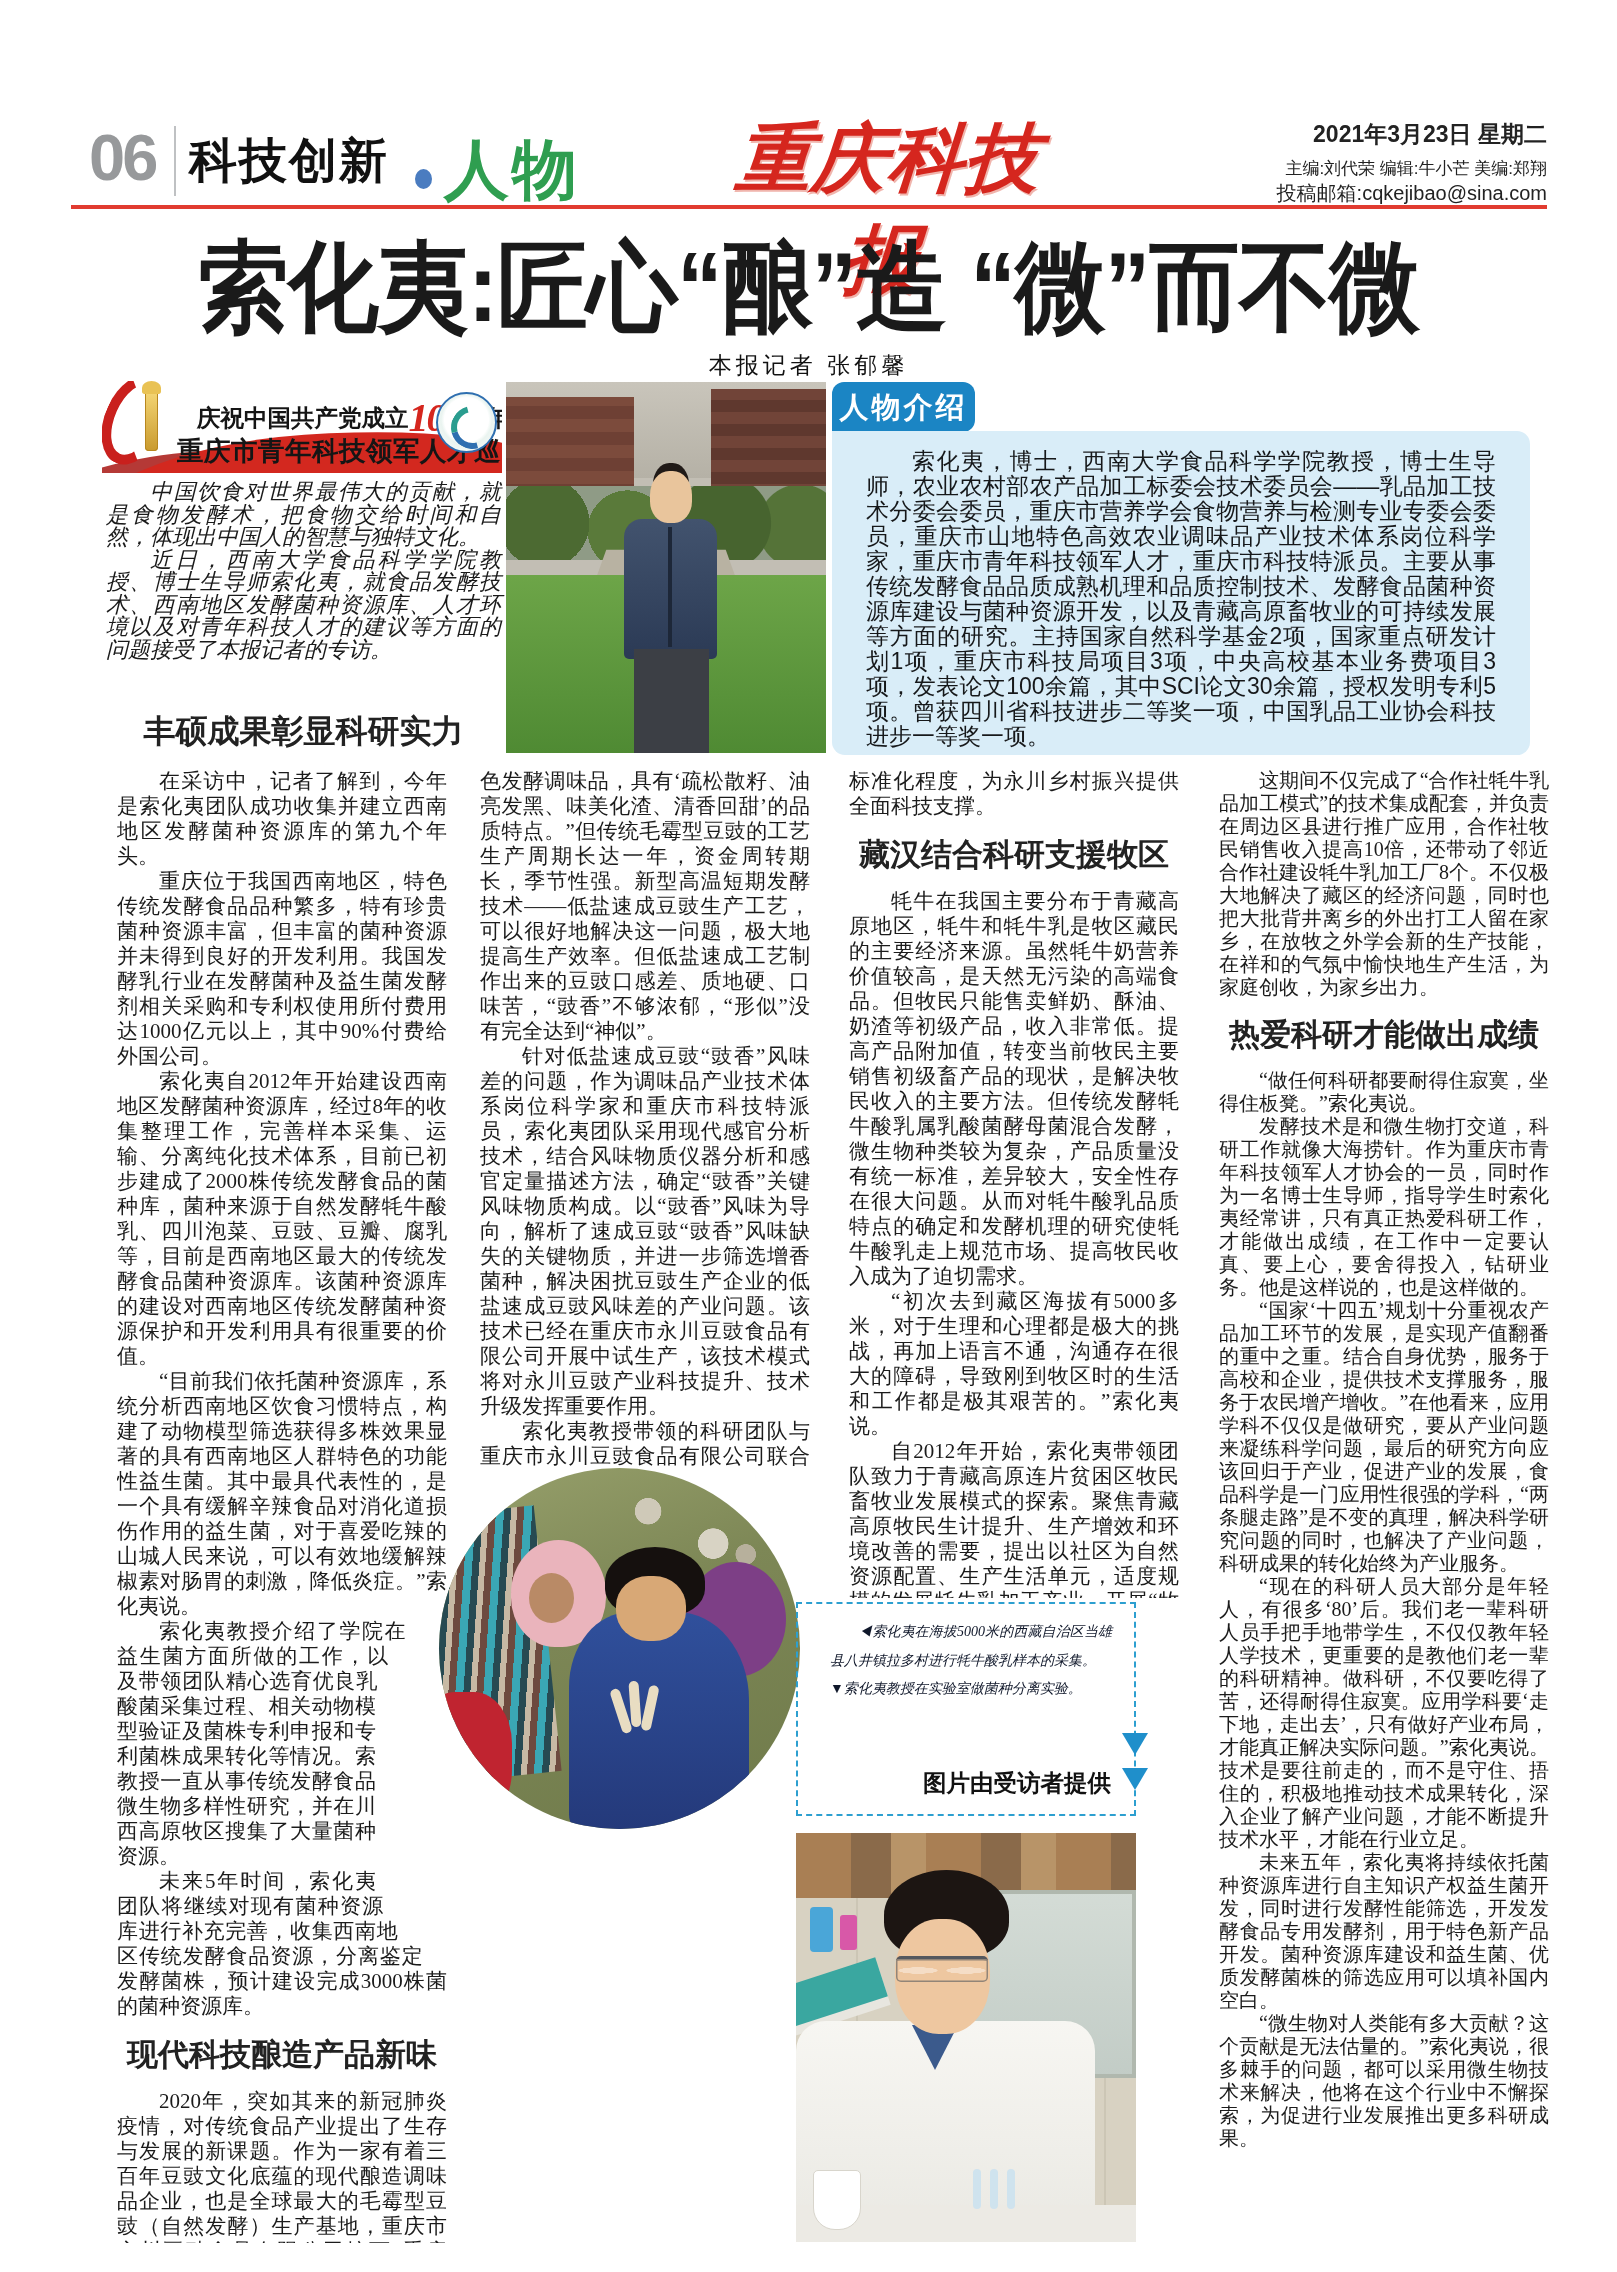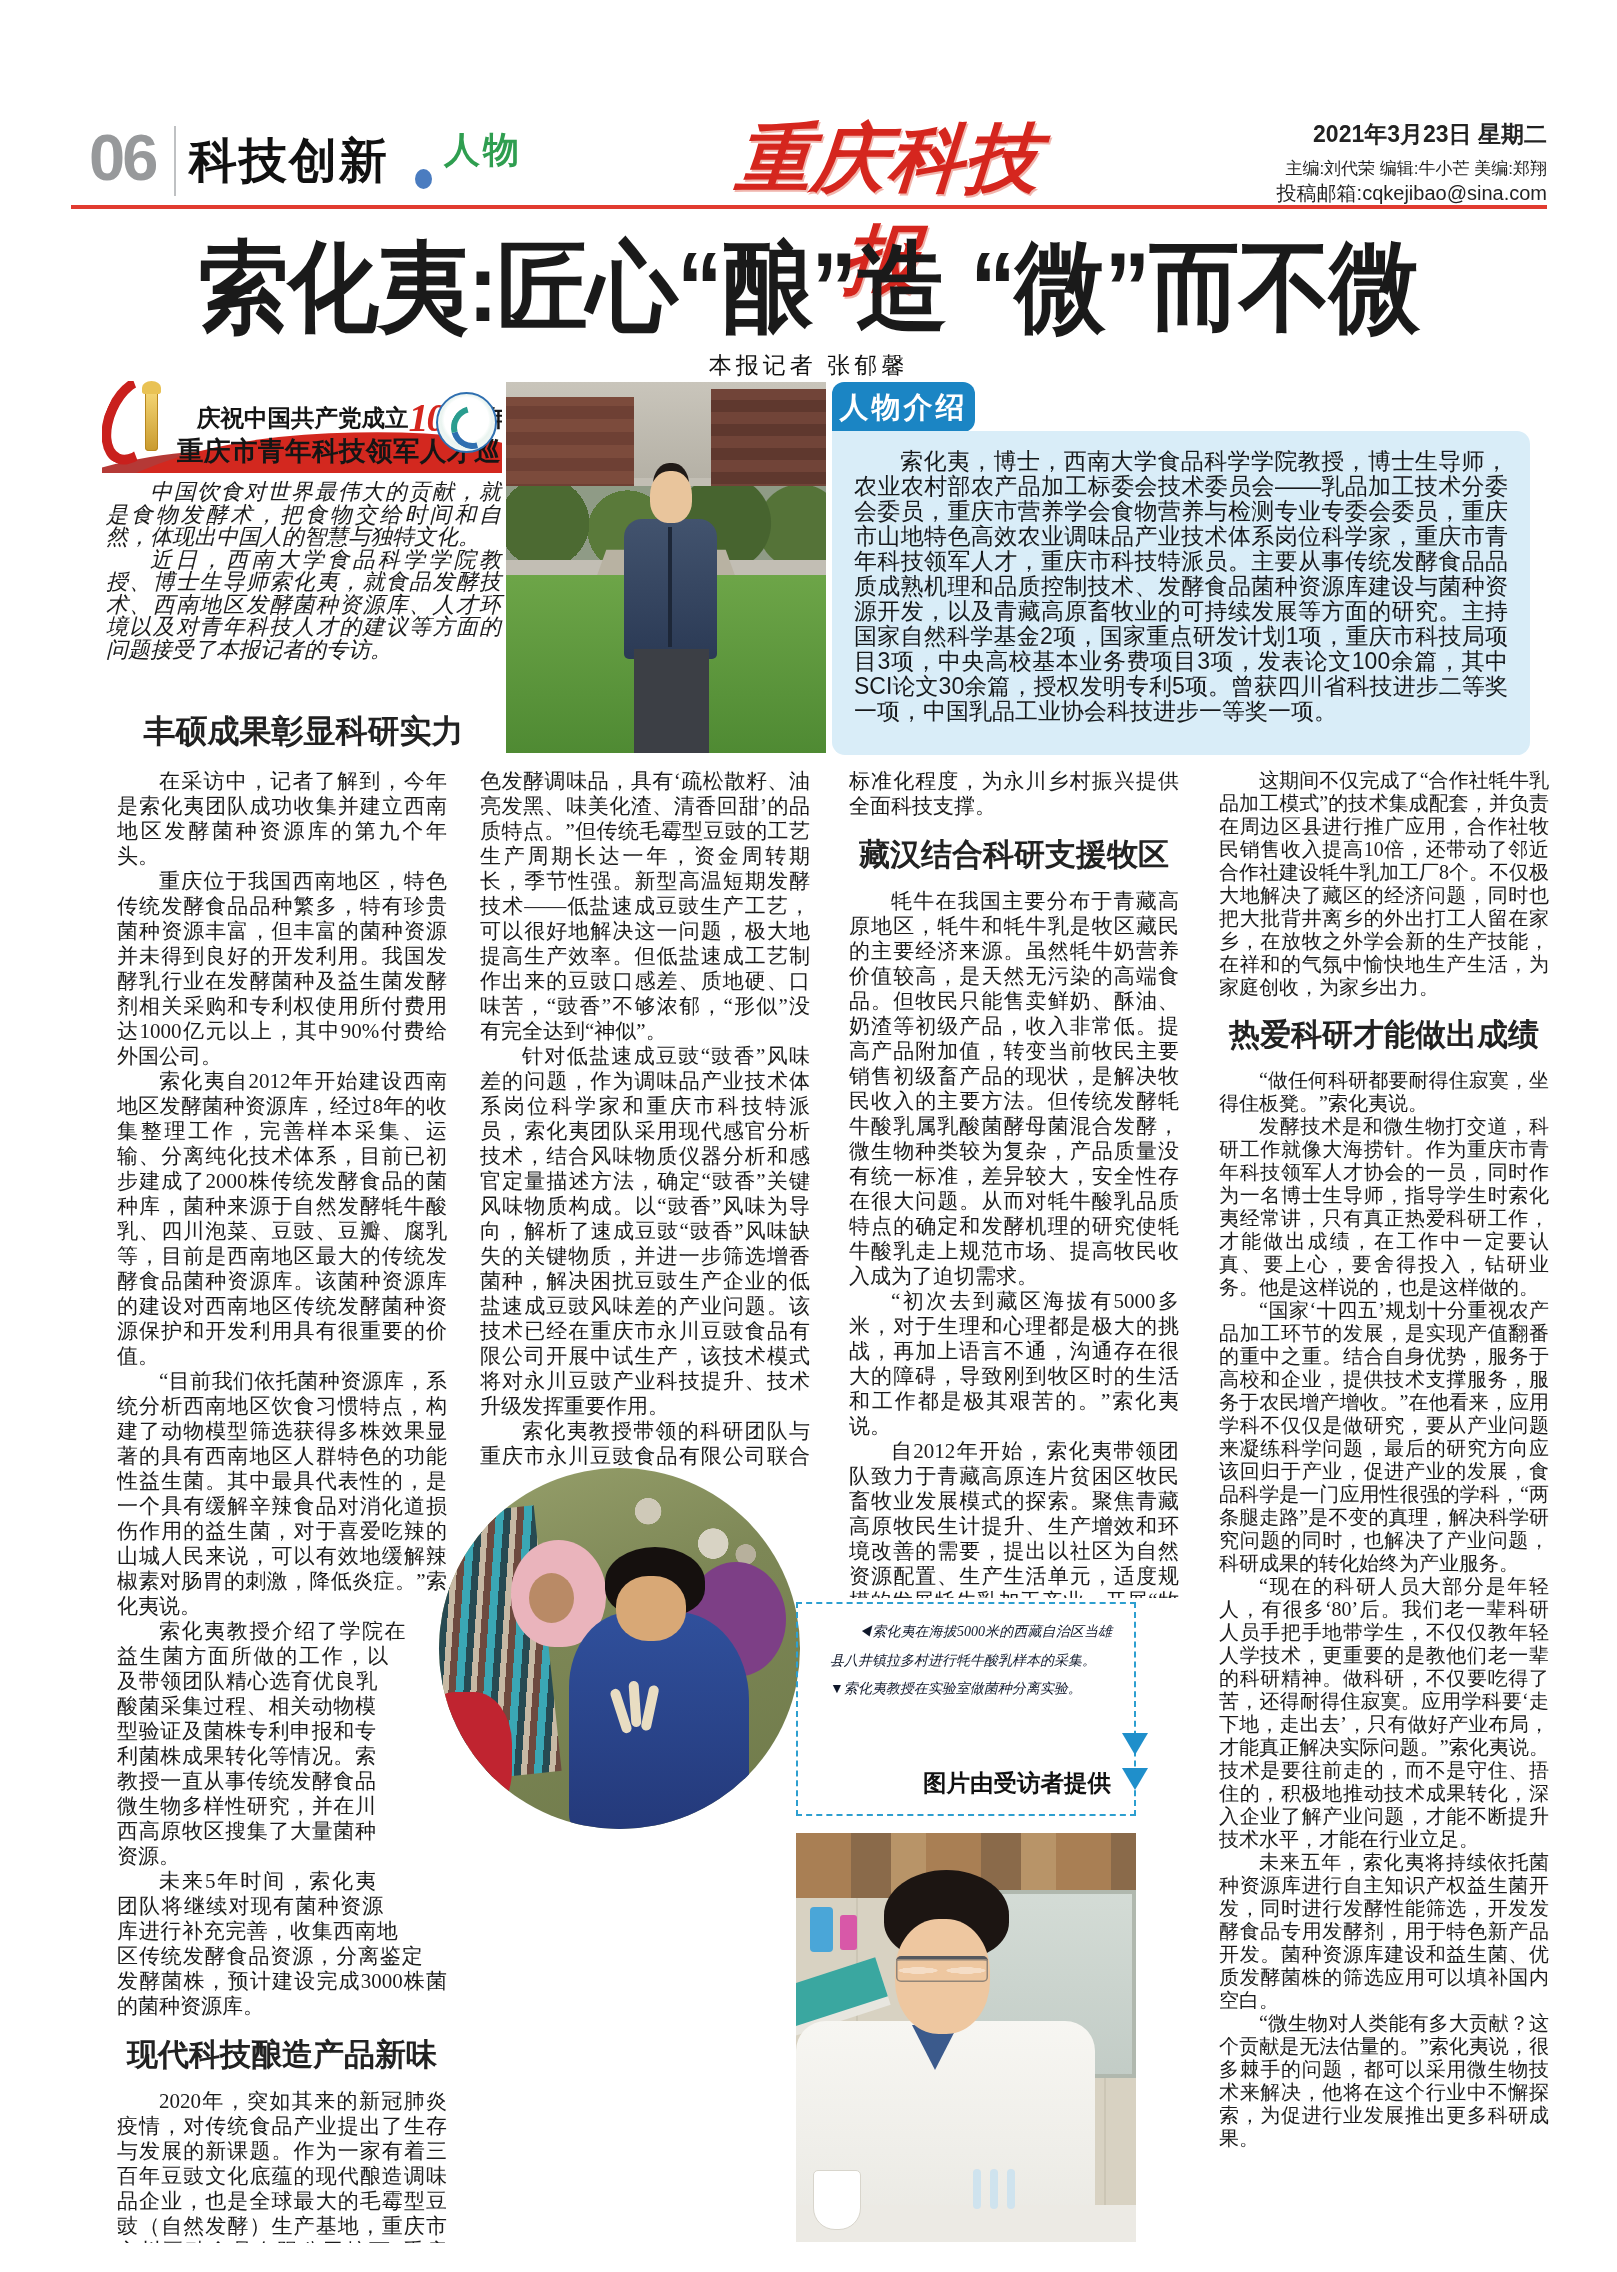--- a/index.html
+++ b/index.html
@@ -6,21 +6,21 @@
   body { background:#888; font-family:"Liberation Serif", serif; }
   .page { position:relative; width:1617px; height:2273px; background:#ffffff; margin:0 auto; overflow:hidden; }
 
   
   .hdr-pagenum { position:absolute; left:89px; top:120px; font-family:"Liberation Sans",sans-serif;
     font-weight:bold; font-size:65px; color:#97999b; letter-spacing:-3px;text-align:center; }
   .hdr-divider { position:absolute; left:174px; top:126px; width:1.5px; height:70px; background:#bfc1c3; }
   .hdr-section { position:absolute; left:189px; top:129px; font-size:48px; color:#111; font-weight:bold;
     font-family:"Liberation Sans",sans-serif; letter-spacing:2px; }
   .hdr-dot { position:absolute; left:415px; top:169px; width:17px; height:20px; border-radius:50%; background:#4a7cc0; }
-  .hdr-section-hl { position:absolute; left:444px; top:126px; font-size:36px; color:#2f9e50; font-weight:bold;
+  .hdr-section-hl { position:absolute; left:444px; top:126px; font-size:65px; color:#2f9e50; font-weight:bold;
     font-family:"Liberation Sans",sans-serif; letter-spacing:3px; }
   .masthead { position:absolute; left:700px; top:109px; width:370px; text-align:center;
     font-size:75px; color:#d5261e; font-weight:bold; font-style:italic;
     font-family:"Liberation Serif",serif; transform:skewX(-4deg);
     text-shadow:1.5px 1.5px 0 #f0b5ad; letter-spacing:1px; }
   .hdr-info { position:absolute; right:70px; top:119px; text-align:right; color:#222;
     font-family:"Liberation Sans",sans-serif; }
   .hdr-info .l1 { font-size:23px; font-weight:bold; margin-bottom:7px; }
   .hdr-info .l2 { font-size:17px; }
   .hdr-info .l3 { font-size:20px; }
@@ -87,21 +87,21 @@
   .pp-jacket { position:absolute; left:37%; top:37%; width:93px; height:140px;
     border-radius:18px 18px 5px 5px; background:linear-gradient(#42536e,#2b3a55); }
   .pp-zip { position:absolute; left:calc(37% + 44px); top:39%; width:4px; height:120px; background:#1d2738; }
   .pp-pants { position:absolute; left:40%; top:72%; width:75px; height:105px; background:#3c3f45; }
 
   
   .profile-tab { position:absolute; left:832px; top:382px; width:143px; height:50px; background:#1b85c4;
     border-radius:12px 12px 12px 0; color:#fff; font-family:"Liberation Sans",sans-serif;
     font-size:29px; font-weight:bold; text-align:center; line-height:50px; letter-spacing:3px; }
   .profile-box { position:absolute; left:832px; top:431px; width:698px; height:324px; background:#d9edf8;
-    border-radius:0 13px 13px 13px; padding:18px 22px; font-family:"Liberation Sans",sans-serif;
+    border-radius:0 13px 13px 13px; padding:18px 34px; font-family:"Liberation Sans",sans-serif;
     font-size:23px; line-height:25px; color:#16181a; text-align:justify; }
   .profile-box p { text-indent:2em; }
 
   
   .col { position:absolute; top:769px; font-size:21px; line-height:25px; color:#1b1b1b;
     text-align:justify; overflow:hidden; }
   .col p { text-indent:2em; }
   .col p.noindent { text-indent:0; }
   .col1 { left:117px;  width:330px; height:1474px; }
   .col2 { left:480px;  width:330px; height:700px; }

